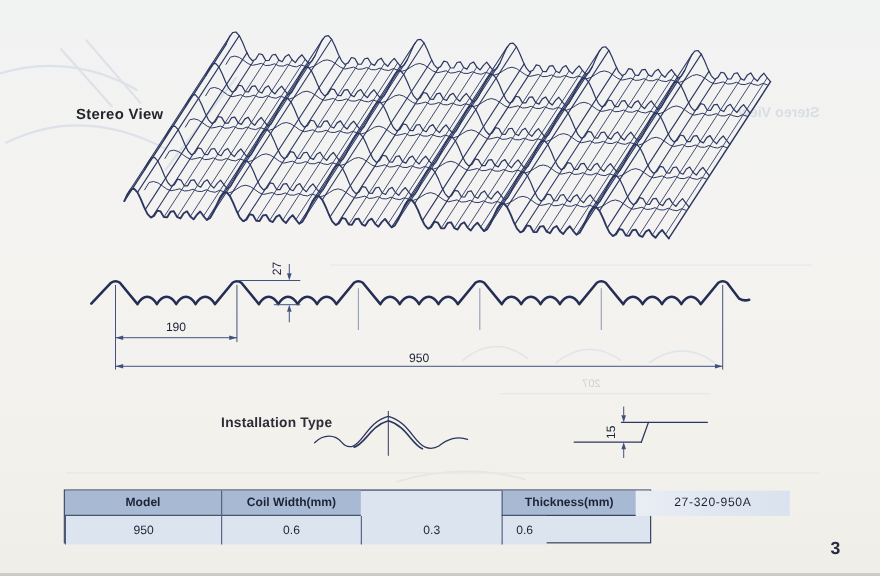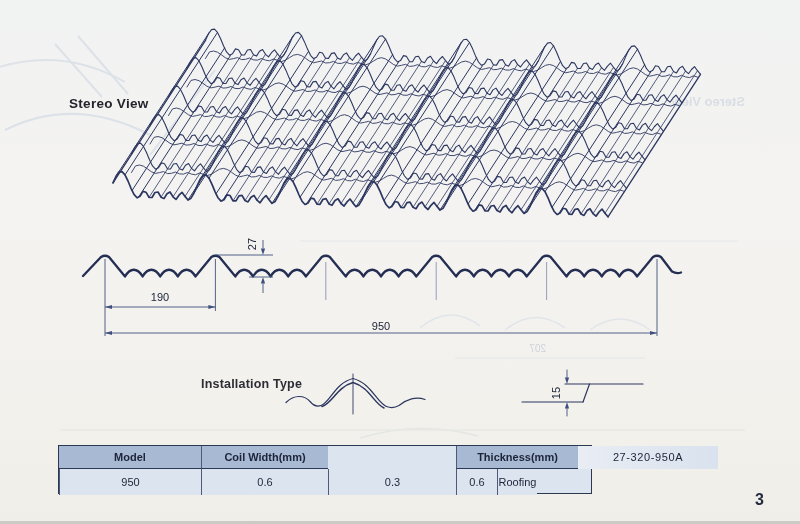--- a/index.html
+++ b/index.html
@@ -185,19 +185,18 @@
   <div id="spec-table" class="abs">
     <div class="cell hdr first">Model</div>
     <div class="cell hdr">Coil Width(mm)</div>
     <div class="cell hdr hdr-thick">Thickness(mm)</div>
 
     <div class="cell val model first">27-320-950A</div>
     <div class="cell val">950</div>
     <div class="cell val">0.6</div>
     <div class="cell val">0.3</div>
     <div class="cell val">0.6</div>
-    <div class="cell val">Roofing</div>
   </div>
 
   <div id="page-number" class="abs">3</div>
 
   <div id="bottom-strip" class="abs"></div>
 </div>
 
 </body></html>

